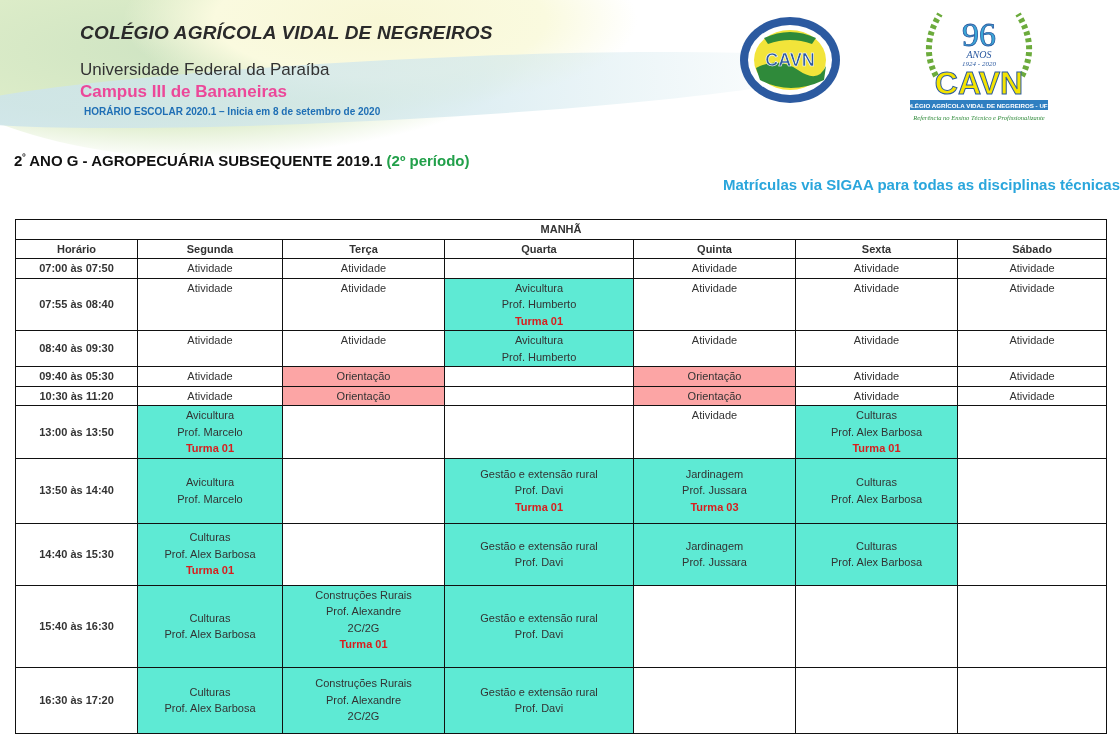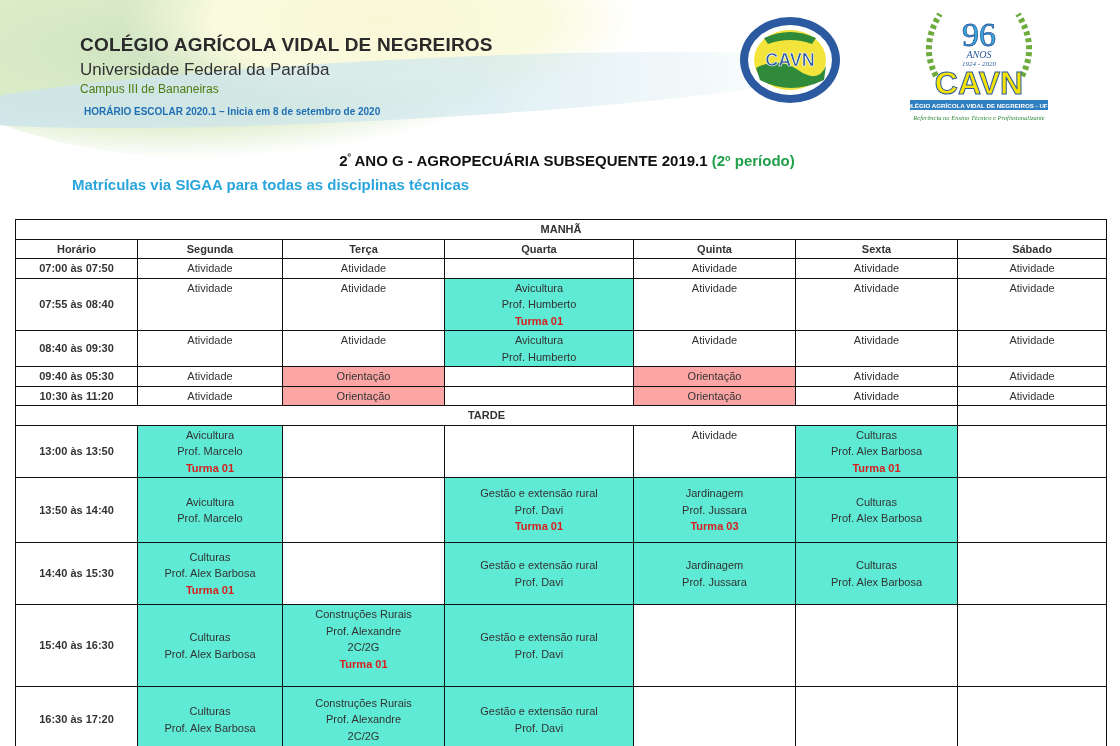--- a/index.html
+++ b/index.html
@@ -1,30 +1,30 @@
 <!DOCTYPE html>
 <html><head>
 <meta charset="utf-8">
 <style>
   html, body { margin:0; padding:0; }
   body { width:1120px; height:746px; background:#ffffff; position:relative; overflow:hidden; font-family:"Liberation Sans", sans-serif; color:#222; }
   .swoosh { position:absolute; }
   .sw1 { left:-80px; top:-60px; width:620px; height:220px; border-radius:50%; background:radial-gradient(ellipse at 40% 50%, #cfe4c3 0%, #dcecc8 45%, rgba(255,255,255,0) 70%); }
   .sw2 { left:120px; top:-70px; width:520px; height:180px; border-radius:50%; background:radial-gradient(ellipse at 50% 50%, #f8f7d6 0%, #fafadf 45%, rgba(255,255,255,0) 70%); }
   .sw3 { left:-60px; top:60px; width:900px; height:60px; border-radius:50%; background:linear-gradient(90deg, rgba(205,228,233,0.9), rgba(210,232,238,0.7) 60%, rgba(255,255,255,0)); transform:rotate(-3deg); }
-  .hdr-title { position:absolute; left:80px; top:34px; font-size:19px; font-weight:bold; color:#2a2a2a; letter-spacing:0.2px; }
+  .hdr-title { position:absolute; left:80px; top:22px; font-size:19px; font-weight:bold; color:#2a2a2a; letter-spacing:0.2px;font-style:italic; }
   .hdr-sub1 { position:absolute; left:80px; top:60px; font-size:17px; color:#333; }
-  .hdr-sub2 { position:absolute; left:80px; top:82px; font-size:12px; color:#4d7c0f; }
+  .hdr-sub2 { position:absolute; left:80px; top:82px; font-size:17px; color:#ec4899;font-weight:bold; }
   .hdr-sched { position:absolute; left:84px; top:106px; font-size:10px; font-weight:bold; color:#1f6fb5; }
   .logo1 { position:absolute; left:738px; top:16px; width:104px; height:88px; }
   .logo2 { position:absolute; left:906px; top:6px; width:146px; height:120px; }
-  .class-title { position:absolute; left:0; width:1120px; top:152px; text-align:center; font-size:15px; font-weight:bold; color:#111; padding-left:14px; box-sizing:border-box; }
+  .class-title { position:absolute; left:0; width:1120px; top:152px; font-size:15px; font-weight:bold; color:#111; padding-left:14px; box-sizing:border-box; }
   .class-title .period { color:#22a04a; }
   .class-title sup { font-size:9px; }
-  .class-sub { position:absolute; left:0; width:1120px; top:176px; text-align:left; font-size:15px; font-weight:bold; color:#2aa6dc; padding-left:72px; box-sizing:border-box; }
+  .class-sub { position:absolute; left:0; width:1120px; top:176px; text-align:right; font-size:15px; font-weight:bold; color:#2aa6dc; padding-left:72px; box-sizing:border-box; }
   table.sched { position:absolute; left:15px; top:219px; border-collapse:collapse; table-layout:fixed; width:1091px; font-size:11px; }
   table.sched td { border:1px solid #111; text-align:center; vertical-align:top; padding:1px 2px; line-height:16.5px; color:#333; }
   .sec td { font-weight:bold; color:#111; height:14px; }
   .hdrrow td { font-weight:bold; color:#111; height:14px; }
   td.time { font-weight:bold; color:#111; vertical-align:middle !important; }
   td.pink { background:#5eead4; }
   td.blue { background:#fca5a5; }
   td.mid { vertical-align:middle !important; }
   .turma { color:#d81e1e; font-weight:bold; display:block; }
   .ln { display:block; }
@@ -183,24 +183,20 @@
         <td class="blue">
           <span class="ln">Orientação</span>
         </td>
         <td>
           <span class="ln">Atividade</span>
         </td>
         <td>
           <span class="ln">Atividade</span>
         </td>
       </tr>
-      <tr class="sec">
-        <td colspan="6">TARDE</td>
-        <td></td>
-      </tr>
       <tr>
         <td class="time" style="height: 46px;">13:00 às 13:50</td>
         <td class="pink">
           <span class="ln">Avicultura</span>
           <span class="ln">Prof. Marcelo</span>
           <span class="turma">Turma 01</span>
         </td>
         <td></td>
         <td></td>
         <td>

